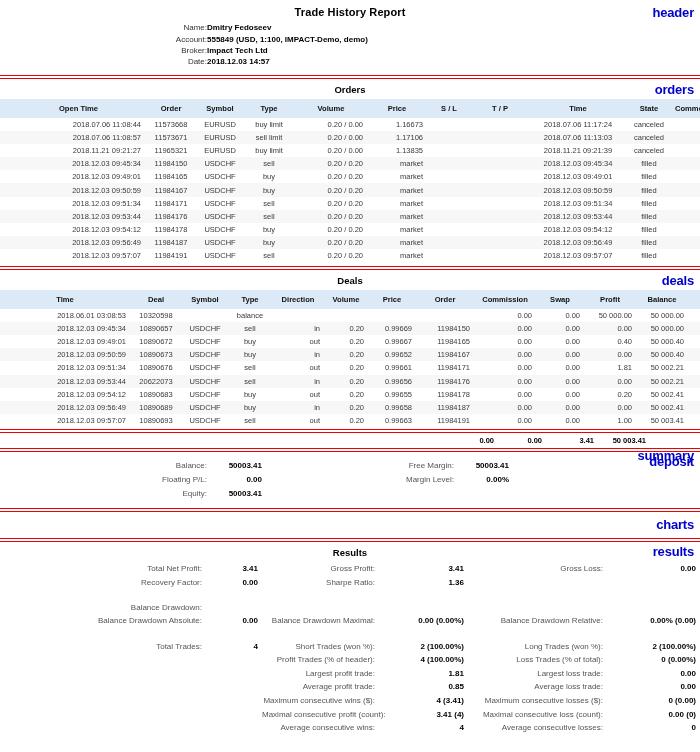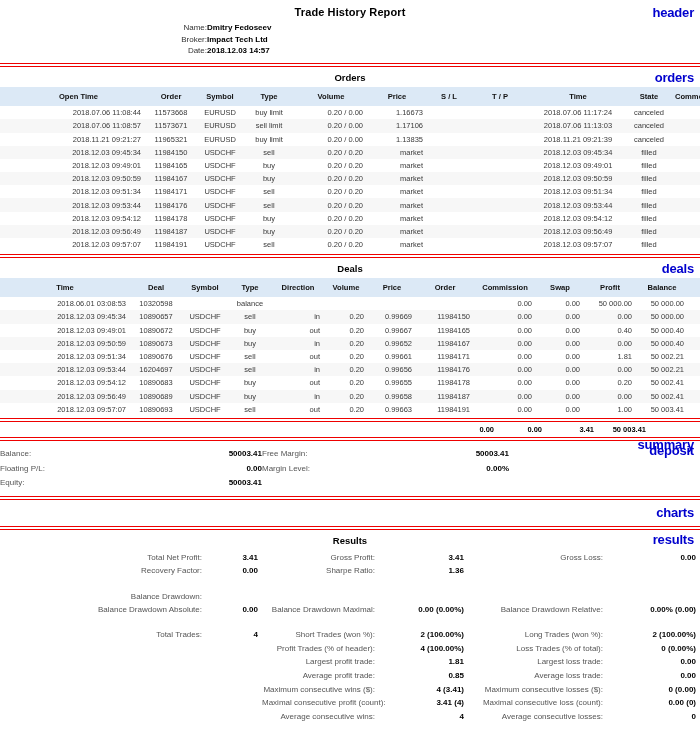--- a/index.html
+++ b/index.html
@@ -112,21 +112,21 @@
 
   
   table.kv {
     border-collapse: collapse;
     width: 700px;
     table-layout: fixed;
     font-size: 8px;
   }
   table.kv td { padding: 2.6px 0; vertical-align: top; }
   td.k {
-    text-align: left;
+    text-align: right;
     padding-right: 5px;
     color: #555555;
     font-weight: normal;
     white-space: nowrap;
   }
   td.v {
     text-align: right;
     font-weight: bold;
     color: #000000;
     white-space: nowrap;
@@ -164,20 +164,24 @@
 <div class="page">
 
   <div style="position:relative;">
     <div class="annot" style="top:6px;">header</div>
     <div class="report-title">Trade History Report</div>
     <table class="info">
       <tbody>
         <tr>
           <td class="info-label">Name:</td>
           <td class="info-value">Dmitry Fedoseev</td>
+        </tr>
+        <tr>
+          <td class="info-label">Account:</td>
+          <td class="info-value">555849 (USD, 1:100, IMPACT-Demo, demo)</td>
         </tr>
         <tr>
           <td class="info-label">Broker:</td>
           <td class="info-value">Impact Tech Ltd</td>
         </tr>
         <tr>
           <td class="info-label">Date:</td>
           <td class="info-value">2018.12.03 14:57</td>
         </tr>
       </tbody>
@@ -477,21 +481,21 @@
             <td class="a-r">0.99661</td>
             <td class="a-r">11984171</td>
             <td class="a-r">0.00</td>
             <td class="a-r">0.00</td>
             <td class="a-r">1.81</td>
             <td class="a-r">50 002.21</td>
             <td class="a-l"></td>
           </tr>
           <tr>
             <td class="a-r">2018.12.03 09:53:44</td>
-            <td class="a-c">16204697</td>
+            <td class="a-c">20622073</td>
             <td class="a-c">USDCHF</td>
             <td class="a-c">sell</td>
             <td class="a-r">in</td>
             <td class="a-r">0.20</td>
             <td class="a-r">0.99656</td>
             <td class="a-r">11984176</td>
             <td class="a-r">0.00</td>
             <td class="a-r">0.00</td>
             <td class="a-r">0.00</td>
             <td class="a-r">50 002.21</td>

